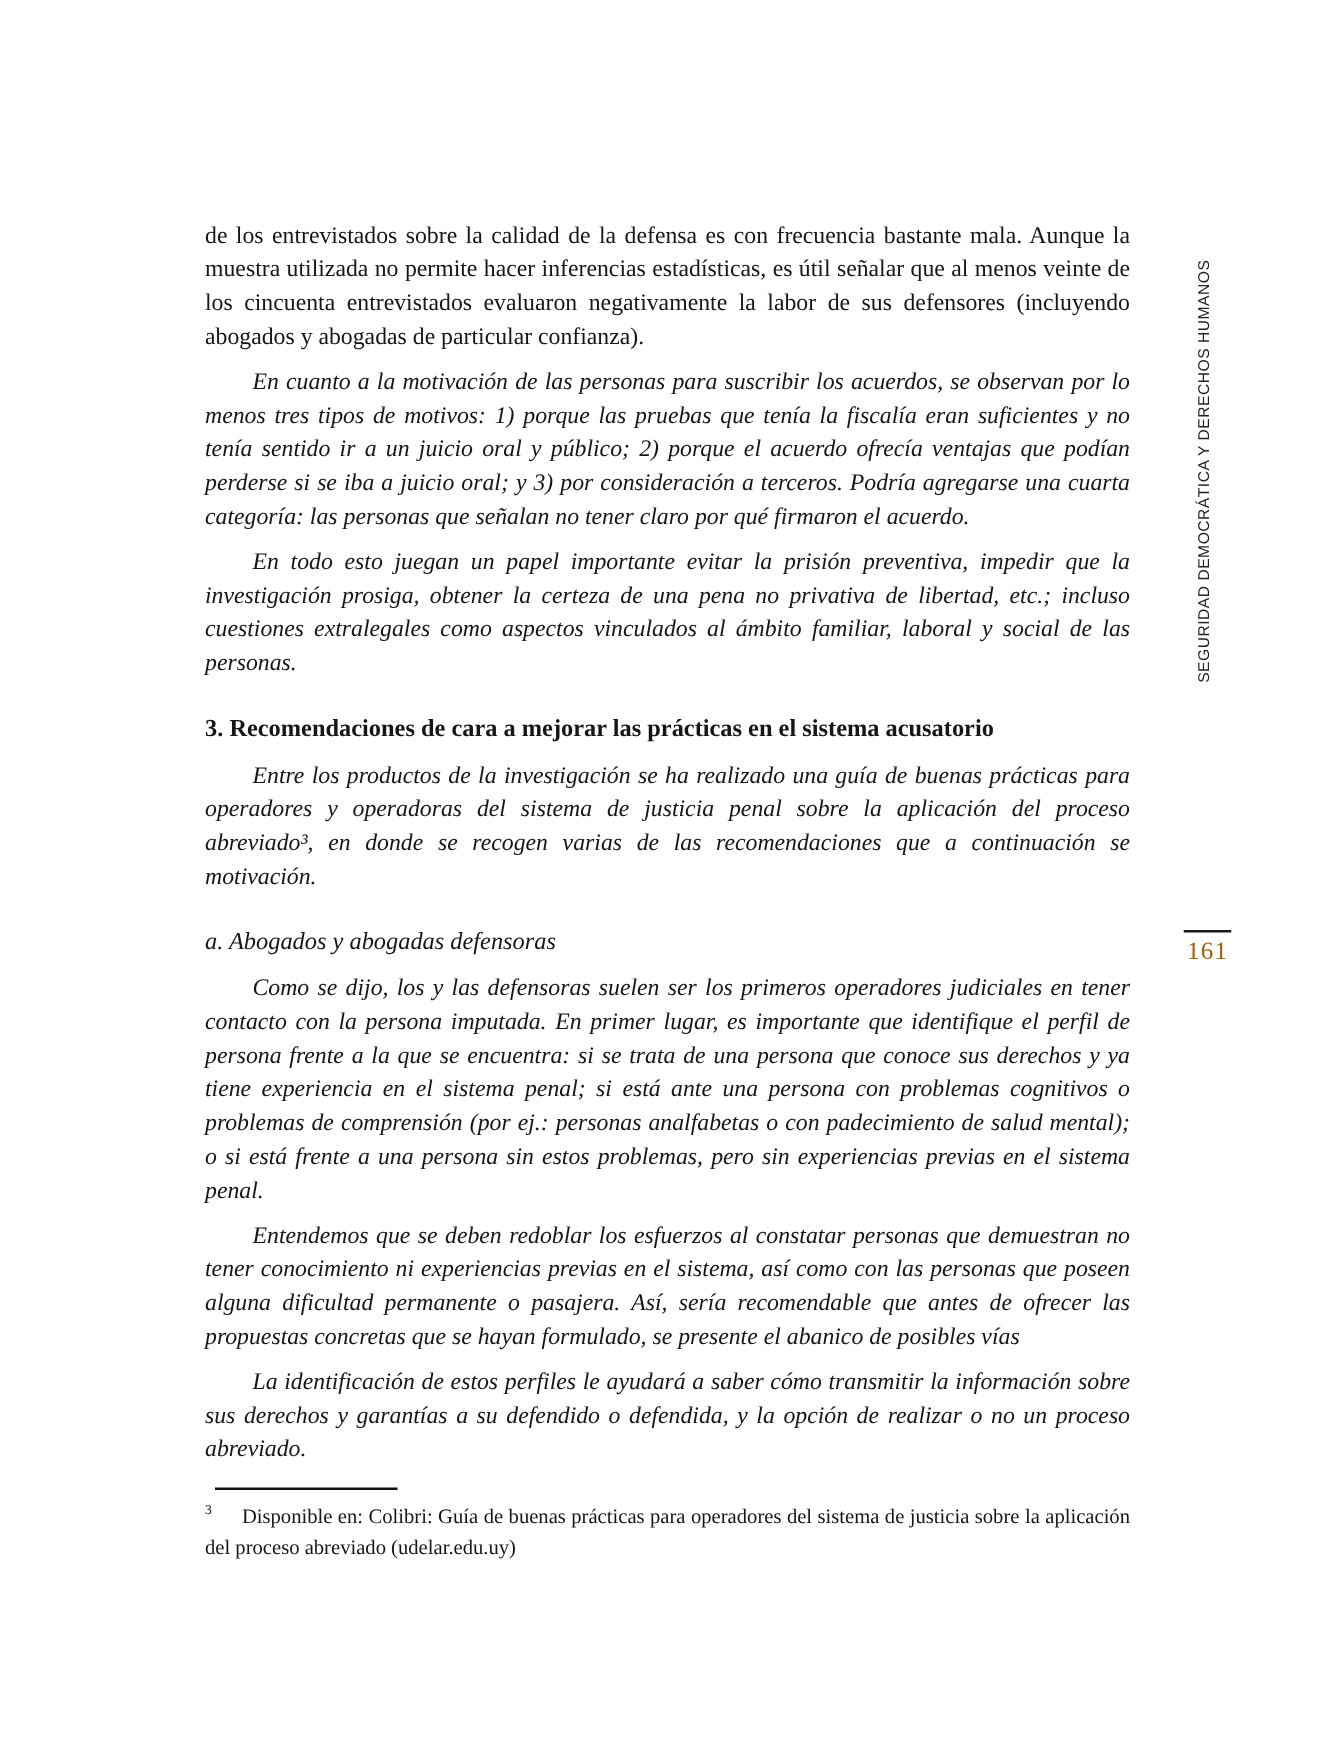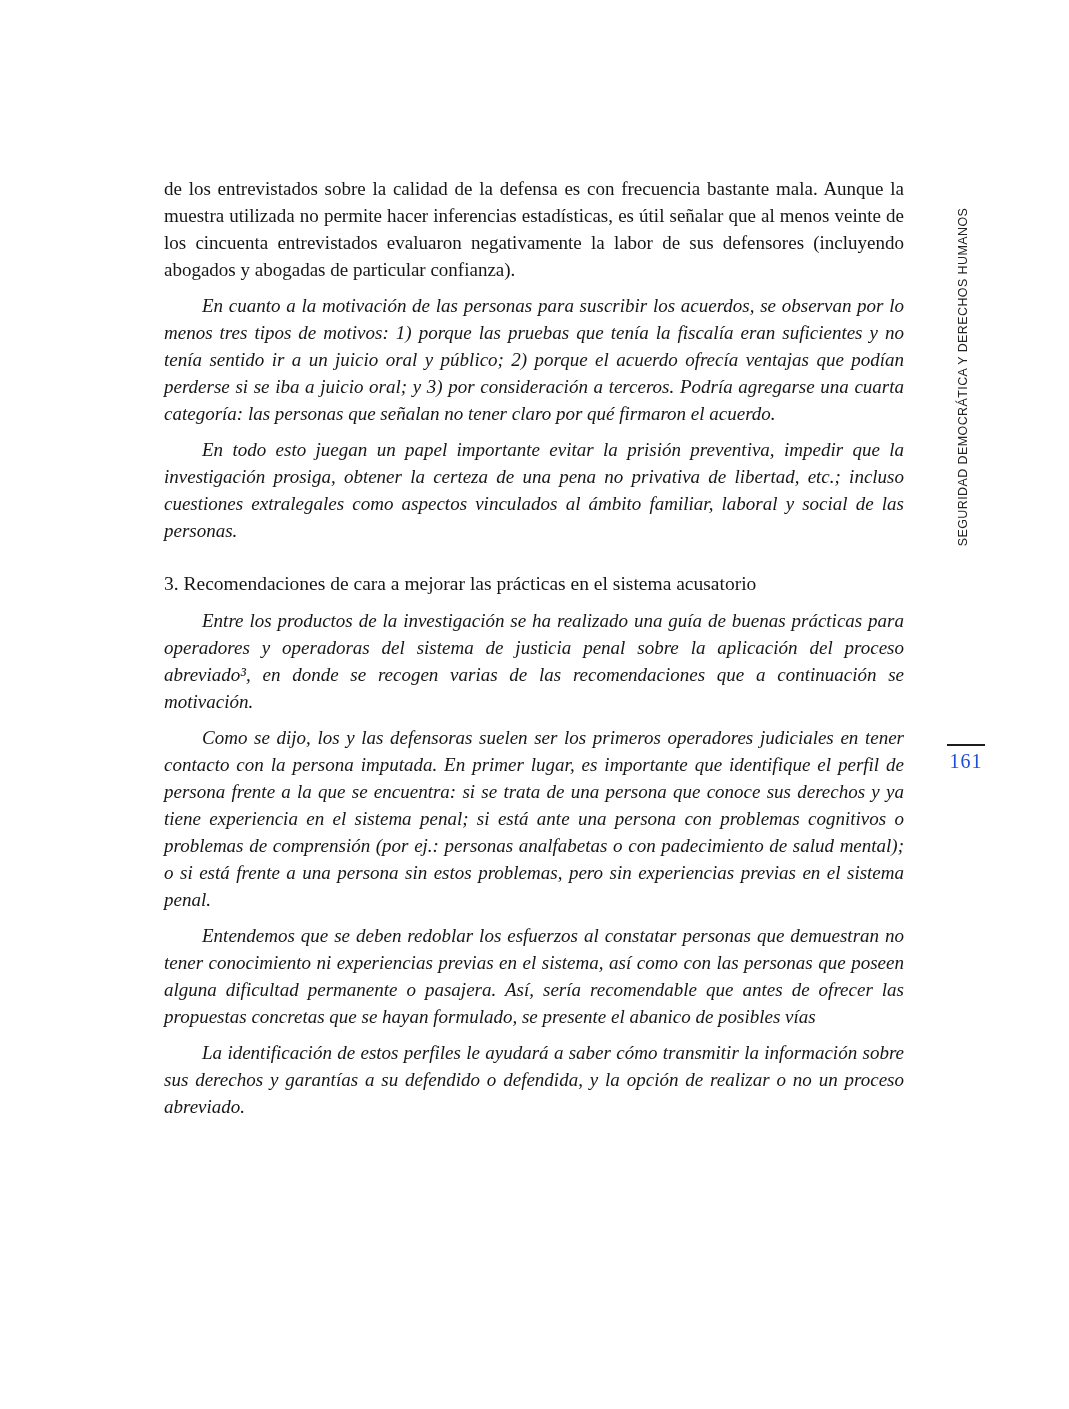--- a/index.html
+++ b/index.html
@@ -30,21 +30,21 @@
   }
   .main-text p {
     margin: 0 0 9px 0;
   }
   .main-text p.indent {
     text-indent: 38px;
     font-style: italic;
   }
   .section-heading {
     font-size: 19.5px;
-    font-weight: normal;
+    font-weight: bold;
     margin: 27px 0 10px 0;
     text-align: left;
     line-height: 26px;
   }
   .subsection-heading {
     font-size: 19.5px;
     font-style: italic;
     font-weight: normal;
     margin: 26px 0 10px 0;
     text-align: left;
@@ -68,21 +68,21 @@
     width: 40px;
     text-align: center;
   }
   .pagenum-rule {
     border-top: 2px solid #1c1c1c;
     width: 38px;
     margin: 0 auto 4px auto;
   }
   .pagenum {
     font-size: 20px;
-    color: #1d4ed8;
+    color: #a16207;
     letter-spacing: 1px;
   }
   .footnote {
     position: absolute;
     left: 164px;
     top: 1190px;
     width: 740px;
   }
   .footnote-rule {
     border-top: 2px solid #111111;
@@ -110,26 +110,31 @@
 <body>
 
 <div class="page">
 
   <div class="main-text">
     <p>de los entrevistados sobre la calidad de la defensa es con frecuencia bastante mala. Aunque la muestra utilizada no permite hacer inferencias estadísticas, es útil señalar que al menos veinte de los cincuenta entrevistados evaluaron negativamente la labor de sus defensores (incluyendo abogados y abogadas de particular confianza).</p>
     <p class="indent">En cuanto a la motivación de las personas para suscribir los acuerdos, se observan por lo menos tres tipos de motivos: 1) porque las pruebas que tenía la fiscalía eran suficientes y no tenía sentido ir a un juicio oral y público; 2) porque el acuerdo ofrecía ventajas que podían perderse si se iba a juicio oral; y 3) por consideración a terceros. Podría agregarse una cuarta categoría: las personas que señalan no tener claro por qué firmaron el acuerdo.</p>
     <p class="indent">En todo esto juegan un papel importante evitar la prisión preventiva, impedir que la investigación prosiga, obtener la certeza de una pena no privativa de libertad, etc.; incluso cuestiones extralegales como aspectos vinculados al ámbito familiar, laboral y social de las personas.</p>
     <h2 class="section-heading">3. Recomendaciones de cara a mejorar las prácticas en el sistema acusatorio</h2>
     <p class="indent">Entre los productos de la investigación se ha realizado una guía de buenas prácticas para operadores y operadoras del sistema de justicia penal sobre la aplicación del proceso abreviado³, en donde se recogen varias de las recomendaciones que a continuación se motivación.</p>
+    <h3 class="subsection-heading">a. Abogados y abogadas defensoras</h3>
     <p class="indent">Como se dijo, los y las defensoras suelen ser los primeros operadores judiciales en tener contacto con la persona imputada. En primer lugar, es importante que identifique el perfil de persona frente a la que se encuentra: si se trata de una persona que conoce sus derechos y ya tiene experiencia en el sistema penal; si está ante una persona con problemas cognitivos o problemas de comprensión (por ej.: personas analfabetas o con padecimiento de salud mental); o si está frente a una persona sin estos problemas, pero sin experiencias previas en el sistema penal.</p>
     <p class="indent">Entendemos que se deben redoblar los esfuerzos al constatar personas que demuestran no tener conocimiento ni experiencias previas en el sistema, así como con las personas que poseen alguna dificultad permanente o pasajera. Así, sería recomendable que antes de ofrecer las propuestas concretas que se hayan formulado, se presente el abanico de posibles vías</p>
     <p class="indent">La identificación de estos perfiles le ayudará a saber cómo transmitir la información sobre sus derechos y garantías a su defendido o defendida, y la opción de realizar o no un proceso abreviado.</p>
   </div>
 
   <div class="sidebar-vertical">SEGURIDAD DEMOCRÁTICA Y DERECHOS HUMANOS</div>
 
   <div class="pagenum-block">
     <div class="pagenum-rule"></div>
     <div class="pagenum">161</div>
   </div>
 
+  <div class="footnote">
+    <div class="footnote-rule"></div>
+    <p class="footnote-text"><sup>3</sup><span class="fn-gap"></span><span>Disponible en: Colibri: Guía de buenas prácticas para operadores del sistema de justicia sobre la aplicación del proceso abreviado (udelar.edu.uy)</span></p>
+  </div>
 
 </div>
 
 </body></html>

